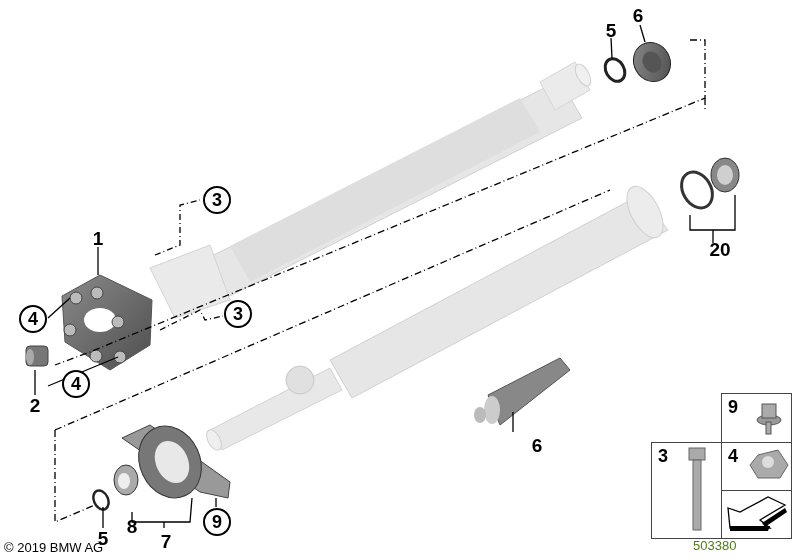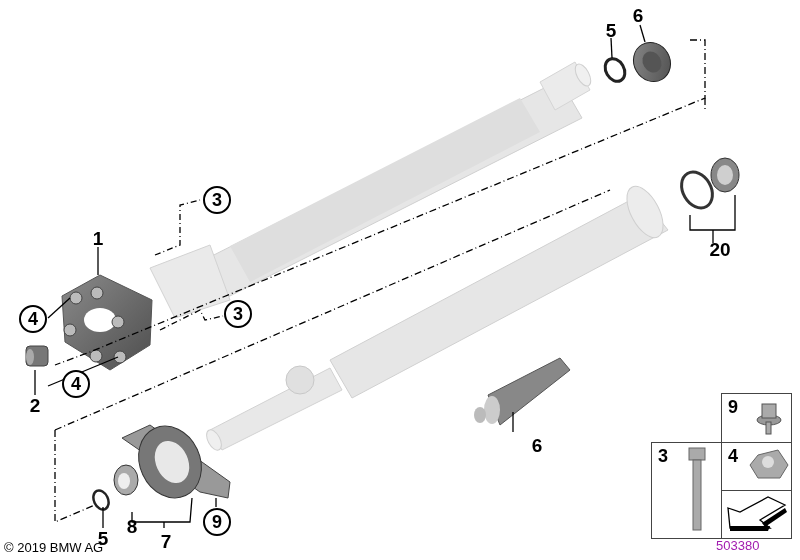--- a/index.html
+++ b/index.html
@@ -1,21 +1,21 @@
 <!DOCTYPE html>
 <html><head>
 <meta charset="utf-8">
 <style>
   html,body{margin:0;padding:0;background:#fff;}
   body{width:800px;height:560px;overflow:hidden;position:relative;font-family:"Liberation Sans",sans-serif;}
   svg{position:absolute;left:0;top:0;}
   .lbl{position:absolute;font-family:"Liberation Sans",sans-serif;font-weight:bold;font-size:19px;color:#000;line-height:1;transform:translate(-50%,-50%);white-space:nowrap;}
   .circ{position:absolute;width:28px;height:28px;border:2px solid #000;border-radius:50%;box-sizing:border-box;display:flex;align-items:center;justify-content:center;font-weight:bold;font-size:18px;transform:translate(-50%,-50%);background:#fff;}
   .copy{position:absolute;left:4px;top:540px;font-size:13px;color:#000;}
-  .ref{position:absolute;left:716px;top:538px;font-size:13px;color:#a21caf;}
+  .ref{position:absolute;left:693px;top:538px;font-size:13px;color:#4d7c0f;}
   .box{position:absolute;border:1px solid #444;box-sizing:border-box;}
   .boxlbl{position:absolute;font-weight:bold;font-size:18px;}
 </style>
 </head>
 <body>
 
 <svg width="800" height="560" viewBox="0 0 800 560">
   <defs>
     <linearGradient id="shaftG" x1="0" y1="0" x2="0" y2="1">
       <stop offset="0" stop-color="#f4f4f4"></stop>

